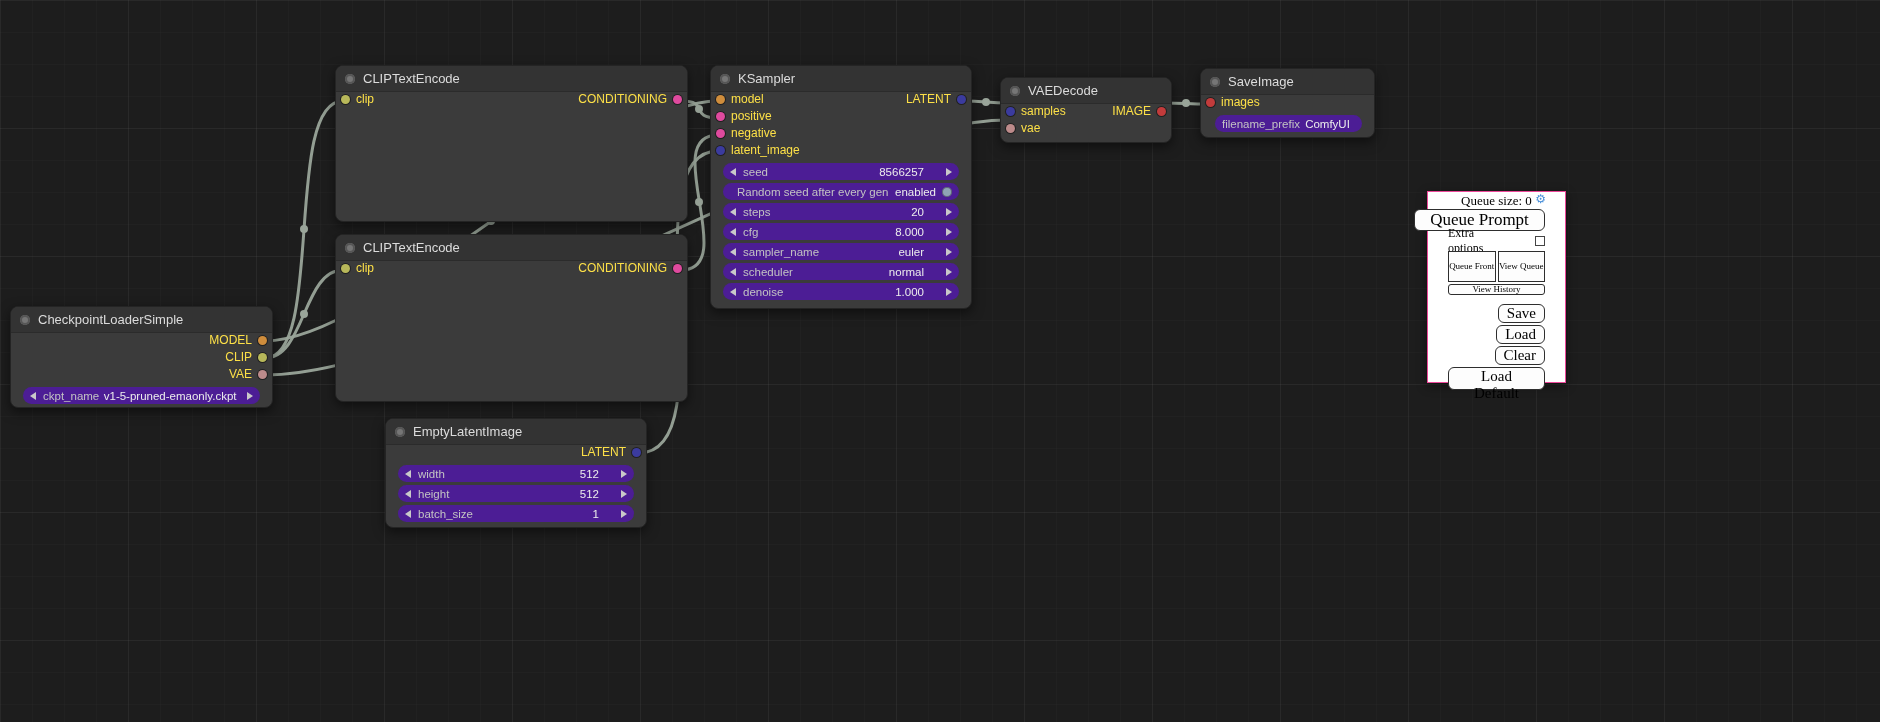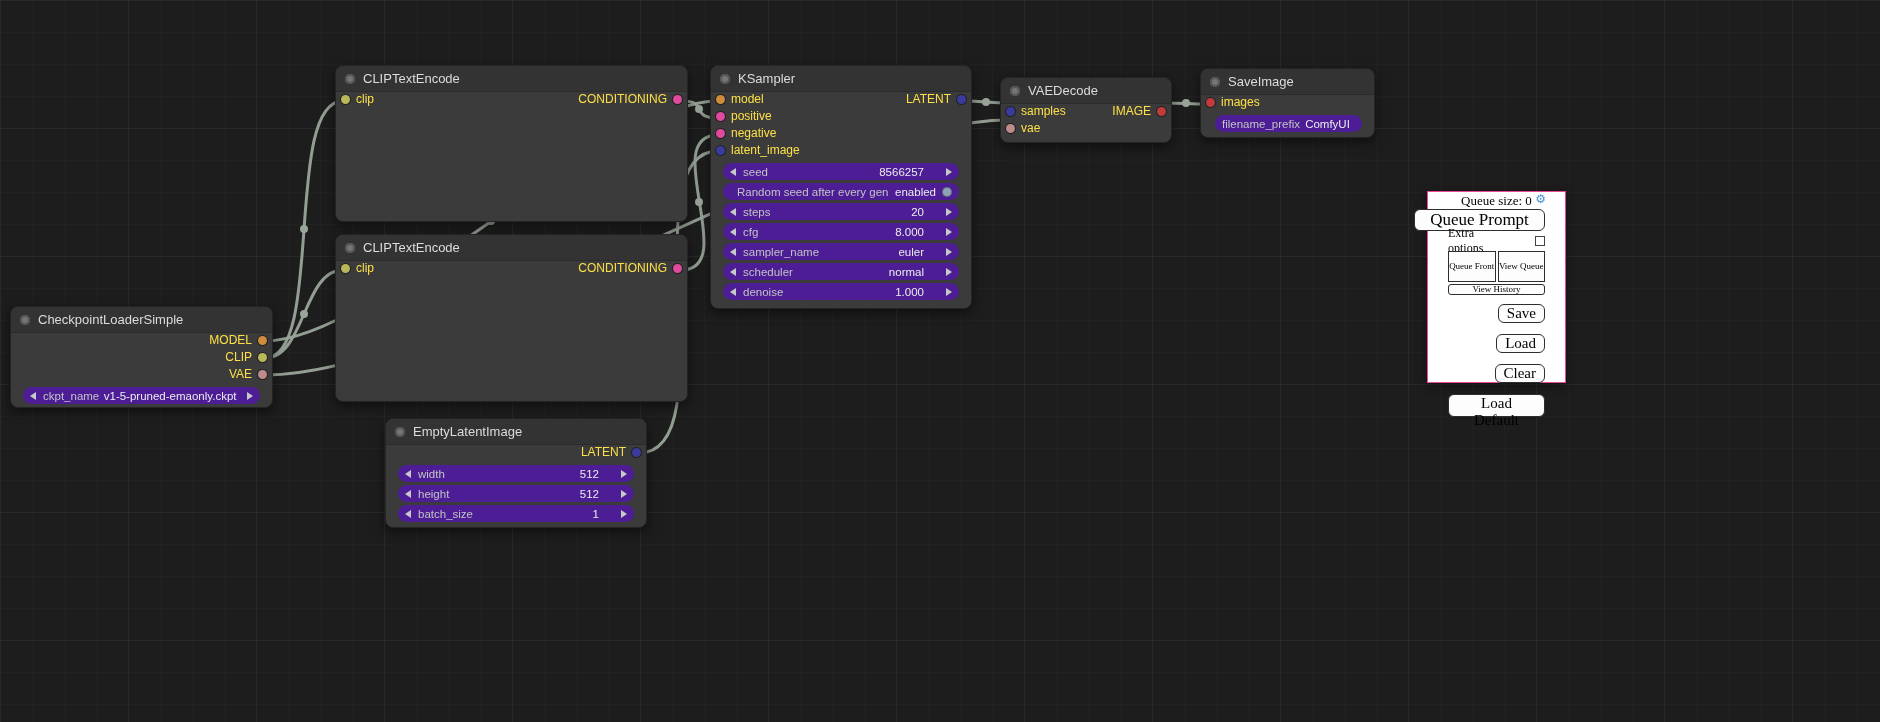--- a/index.html
+++ b/index.html
@@ -78,21 +78,21 @@
     font-family:"Liberation Serif", serif;
     background:#fdfdfd; border:1px solid #2e2e2e; border-radius:6px;
     color:#000; cursor:pointer; display:block;
   }
   .queue-prompt-btn { width:131px; height:25px; font-size:17px; margin-top:1px; }
   .extra-options-row { display:flex; align-items:center; gap:24px; font-size:12px; height:16px; margin-top:2px; }
   .extra-checkbox { width:10px; height:10px; border:1px solid #444; background:#fff; display:inline-block; }
   .small-btn-row { display:flex; width:100%; gap:2px; margin-top:2px; }
   .small-btn { flex:1; height:31px; font-size:9px; line-height:9px; border-radius:0; padding:0; }
   .view-history-btn { width:100%; height:13px; font-size:9px; line-height:9px; border-radius:3px; margin-top:2px; }
-  .big-btn { height:23px; font-size:15px; padding:0 8px; margin-top:11px; }
+  .big-btn { height:23px; font-size:15px; padding:0 8px; margin-top:2px; }
   .save-btn { margin-top:9px; }
 </style>
 </head>
 <body>
 
 <svg class="wires" width="1880" height="722" viewBox="0 0 1880 722">
   <path class="wire" d="M265 341 C378 341 605 101 718 101" stroke="#9aa59a"></path>
   <path class="wire" d="M265 358 C325 358 283 101 343 101" stroke="#9aa59a"></path>
   <path class="wire" d="M265 358 C305 358 303 270 343 270" stroke="#9aa59a"></path>
   <path class="wire" d="M265 375 C451 375 822 120 1008 120" stroke="#9aa59a"></path>

